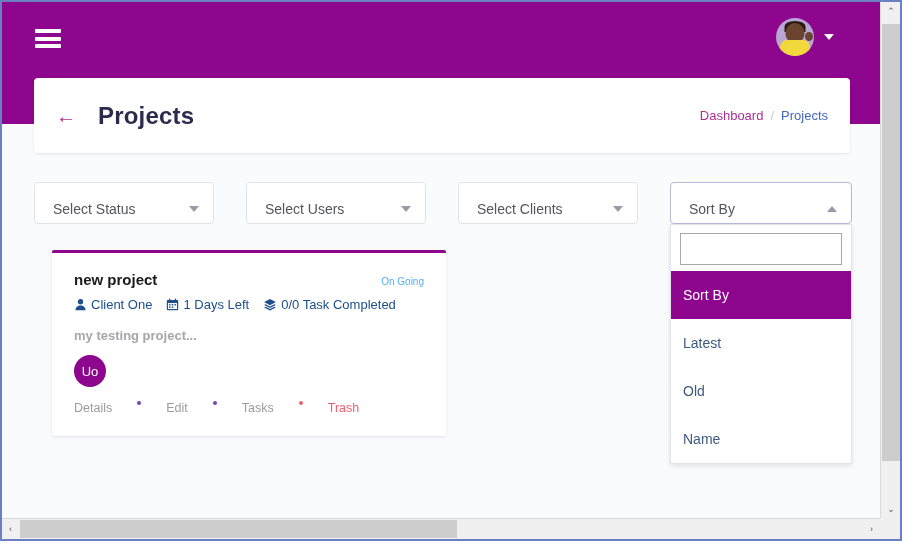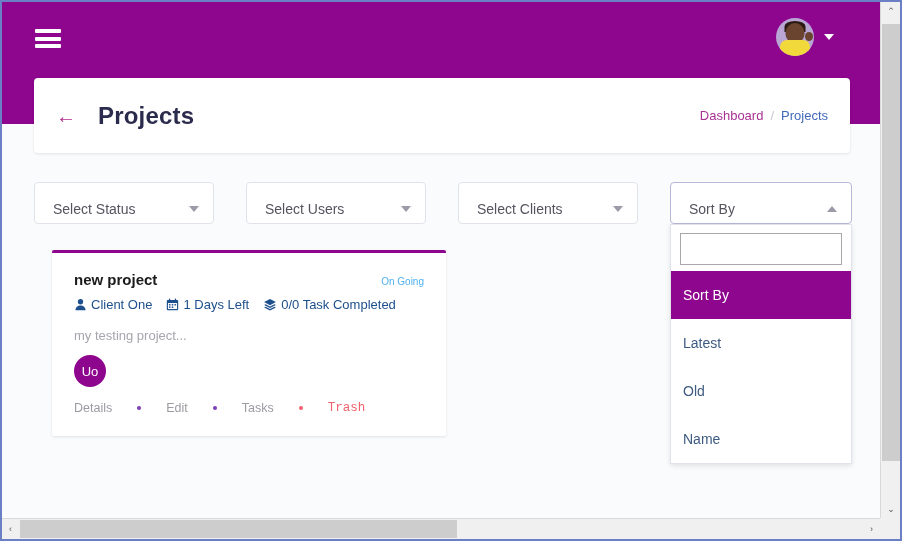--- a/index.html
+++ b/index.html
@@ -287,45 +287,45 @@
     display: flex;
     align-items: center;
     gap: 4px;
     cursor: pointer;
   }
   .pc-meta svg { display: block; }
   .pc-desc {
     margin-top: 16px;
     font-size: 13px;
     color: #a6a6ad;
+    font-weight: bold;
   }
   .pc-avatar {
     margin-top: 12px;
     width: 32px;
     height: 32px;
     border-radius: 50%;
     background: #8e058e;
     color: #ffffff;
     font-size: 13px;
     display: flex;
     align-items: center;
     justify-content: center;
     cursor: pointer;
     text-align: right;
   }
   .pc-actions {
     margin-top: 14px;
     display: flex;
-    align-items: center;
     gap: 25px;
     font-size: 12.5px;
     color: #9b9ba3;
   }
   .pc-actions a { color: #9b9ba3; text-decoration: none; cursor: pointer; }
-  .pc-actions .trash { color: #f0616d; font-family: Liberation Mono, monospace; }
+  .pc-actions .trash { color: #f0616d; }
   .dot {
     width: 4px; height: 4px;
     border-radius: 50%;
     background: #7a3fb8;
     display: inline-block;
   }
   .dot.red { background: #f0616d; }
 
   
   .vscroll {

